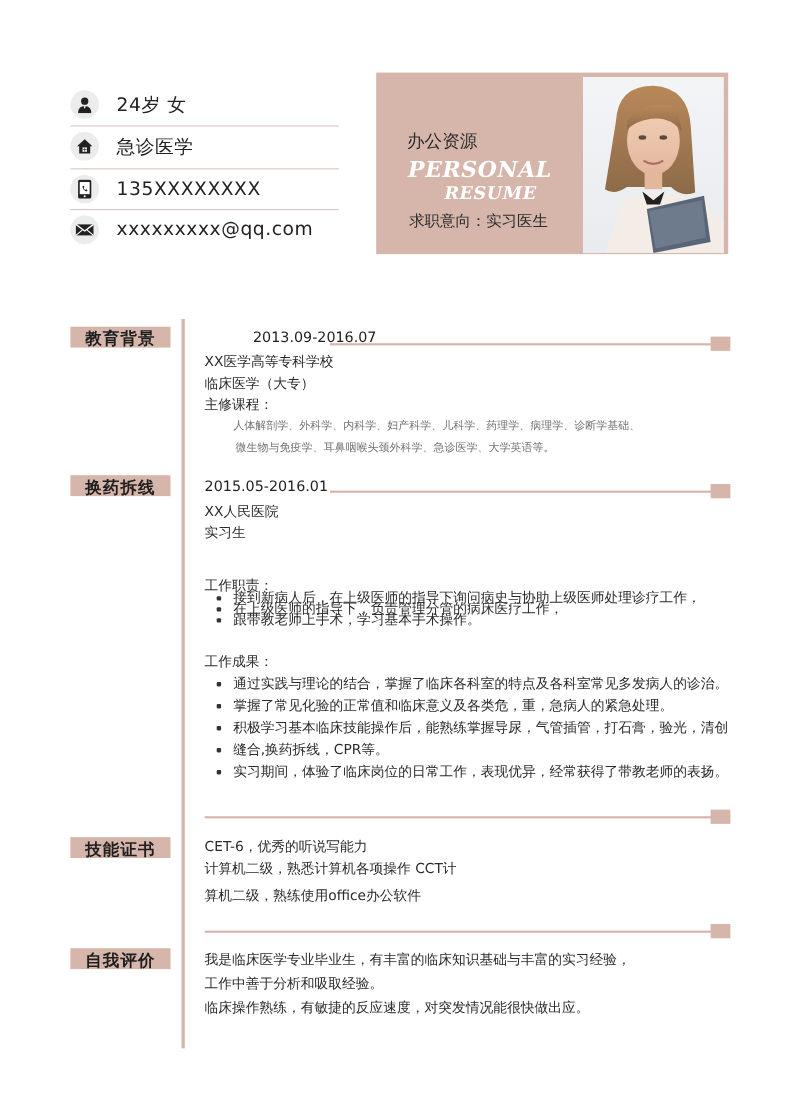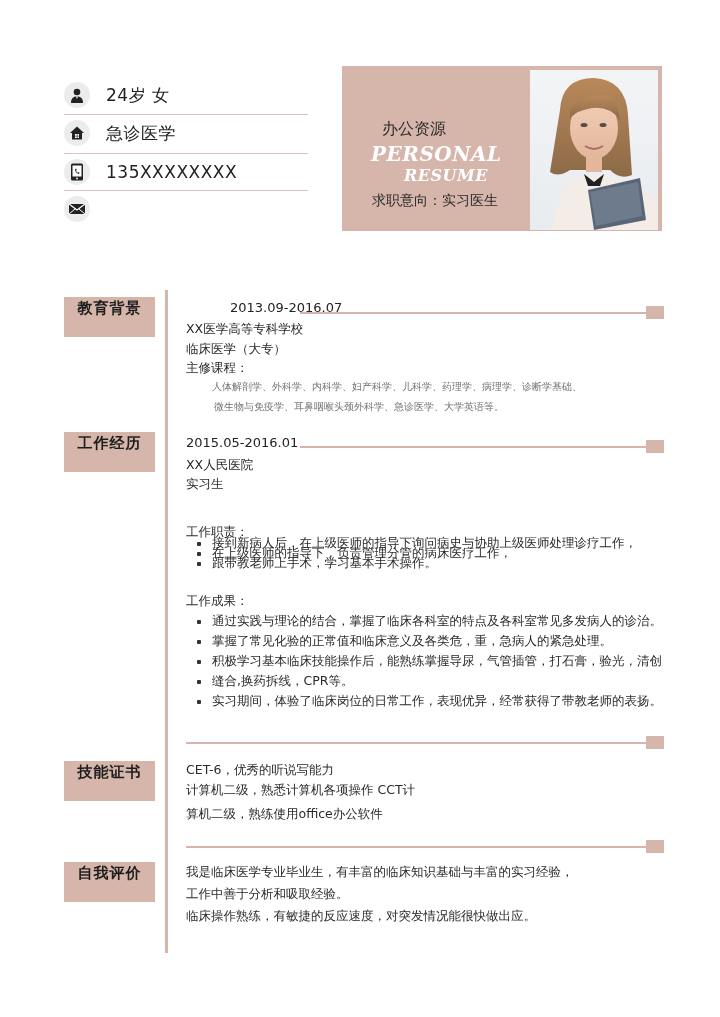--- a/index.html
+++ b/index.html
@@ -8,31 +8,31 @@
 
   
   .contact-row { position: absolute; left: 64px; width: 244px; height: 38px; display: flex; align-items: center; }
   .contact-row .icon { width: 26px; height: 26px; border-radius: 50%; background: #ececec;
                        display: flex; align-items: center; justify-content: center; margin-right: 16px; flex: none; }
   .contact-row .txt { font-size: 17px; color: #222; letter-spacing: 0.5px; }
   .contact-sep { position: absolute; left: 64px; width: 244px; height: 1px; background: #d9c7bf; }
 
   
   .hdr-box { position: absolute; left: 342px; top: 66px; width: 320px; height: 165px; background: #d6b6ab; }
-  .hdr-title { position: absolute; left: 40px; top: 53px; font-size: 16px; color: #2b2b2b; }
+  .hdr-title { position: absolute; left: 28px; top: 53px; font-size: 16px; color: #2b2b2b; }
   .hdr-personal { position: absolute; left: 29px; top: 76px; font-family: "DejaVu Serif", "Liberation Serif", serif;
                   font-style: italic; font-weight: bold; font-size: 20px; color: #ffffff; letter-spacing: 0.5px; text-align: right; }
   .hdr-resume { position: absolute; left: 62px; top: 100px; font-family: "DejaVu Serif", "Liberation Serif", serif;
                 font-style: italic; font-weight: bold; font-size: 16px; color: #ffffff; letter-spacing: 0.5px; }
   .hdr-objective { position: absolute; left: 30px; top: 126px; font-size: 14px; color: #2b2b2b; }
   .photo { position: absolute; left: 188px; top: 4px; width: 128px; height: 160px; background: linear-gradient(180deg,#f2f4f6,#e9ecef); overflow: hidden; }
 
   
   .vline { position: absolute; left: 165px; top: 290px; width: 3px; height: 663px; background: #d6b6ab; }
-  .sec-label { position: absolute; left: 64px; width: 91px; height: 40px; background: #d6b6ab;
+  .sec-label { position: absolute; left: 64px; width: 91px; height: 19px; background: #d6b6ab;
                font-size: 15px; font-weight: bold; color: #1e1e1e; text-align: center; line-height: 23px; letter-spacing: 1px; }
   .hline { position: absolute; height: 2px; background: #d6b6ab; }
   .hsq { position: absolute; width: 18px; height: 13px; background: #d6b6ab; }
 
   .line { position: absolute; left: 186px; font-size: 12.5px; color: #2a2a2a; white-space: nowrap; }
   .date { font-size: 13px; color: #222; }
   .bullet { position: absolute; left: 198px; font-size: 12.5px; color: #2a2a2a; white-space: nowrap; }
   .bullet::before { content: ""; position: absolute; left: -1px; top: 7px; width: 4px; height: 4px; background: #333; border-radius: 1px; }
   .bullet span { margin-left: 14px; }
   .indent { position: absolute; font-size: 10px; color: #737373; white-space: nowrap; }
@@ -80,20 +80,21 @@
   <div class="contact-sep" style="top:190px;"></div>
 
   <div class="contact-row" style="top:190px;">
     <span class="icon">
       <svg width="18" height="14" viewBox="0 0 18 14">
           <rect x="1" y="2" width="16" height="10" fill="#222"></rect>
           <path d="M1 2 L9 8 L17 2" stroke="#fff" stroke-width="1.2" fill="none"></path>
           <path d="M1 12 L7 7 M17 12 L11 7" stroke="#fff" stroke-width="1" fill="none"></path>
         </svg>
     </span>
+    <span class="txt">xxxxxxxxx@qq.com</span>
   </div>
 </div>
 
 <div class="hdr-box">
   <div class="hdr-title">办公资源</div>
   <div class="hdr-personal">PERSONAL</div>
   <div class="hdr-resume">RESUME</div>
   <div class="hdr-objective">求职意向：实习医生</div>
   <div class="photo">
     <svg width="128" height="160" viewBox="0 0 128 160">
@@ -127,21 +128,21 @@
 <div class="sec-label" style="top:297px;">教育背景</div>
 <div class="line date" style="top:300px;margin-left:44px;">2013.09-2016.07</div>
 <div class="hline" style="left:300px; top:312px; width:348px;"></div>
 <div class="hsq" style="left:646px; top:306px;"></div>
 <div class="line" style="top:321px;">XX医学高等专科学校</div>
 <div class="line" style="top:341px;">临床医学（大专）</div>
 <div class="line" style="top:360px;">主修课程：</div>
 <div class="indent" style="left:212px; top:380px;">人体解剖学、外科学、内科学、妇产科学、儿科学、药理学、病理学、诊断学基础、</div>
 <div class="indent" style="left:214px; top:400px;">微生物与免疫学、耳鼻咽喉头颈外科学、急诊医学、大学英语等。</div>
 
-<div class="sec-label" style="top:432px;">工作经历</div>
+<div class="sec-label" style="top:432px;">换药拆线</div>
 <div class="line date" style="top:435px;">2015.05-2016.01</div>
 <div class="hline" style="left:300px; top:446px; width:348px;"></div>
 <div class="hsq" style="left:646px; top:440px;"></div>
 <div class="line" style="top:457px;">XX人民医院</div>
 <div class="line" style="top:476px;">实习生</div>
 <div class="line" style="top:489px;margin-top:35px;">工作职责：</div>
 <div class="bullet" style="top:545px;"><span>在上级医师的指导下，负责管理分管的病床医疗工作，</span></div>
 <div class="bullet" style="top:535px;"><span>接到新病人后，在上级医师的指导下询问病史与协助上级医师处理诊疗工作，</span></div>
 <div class="bullet" style="top:555px;"><span>跟带教老师上手术，学习基本手术操作。</span></div>
 

